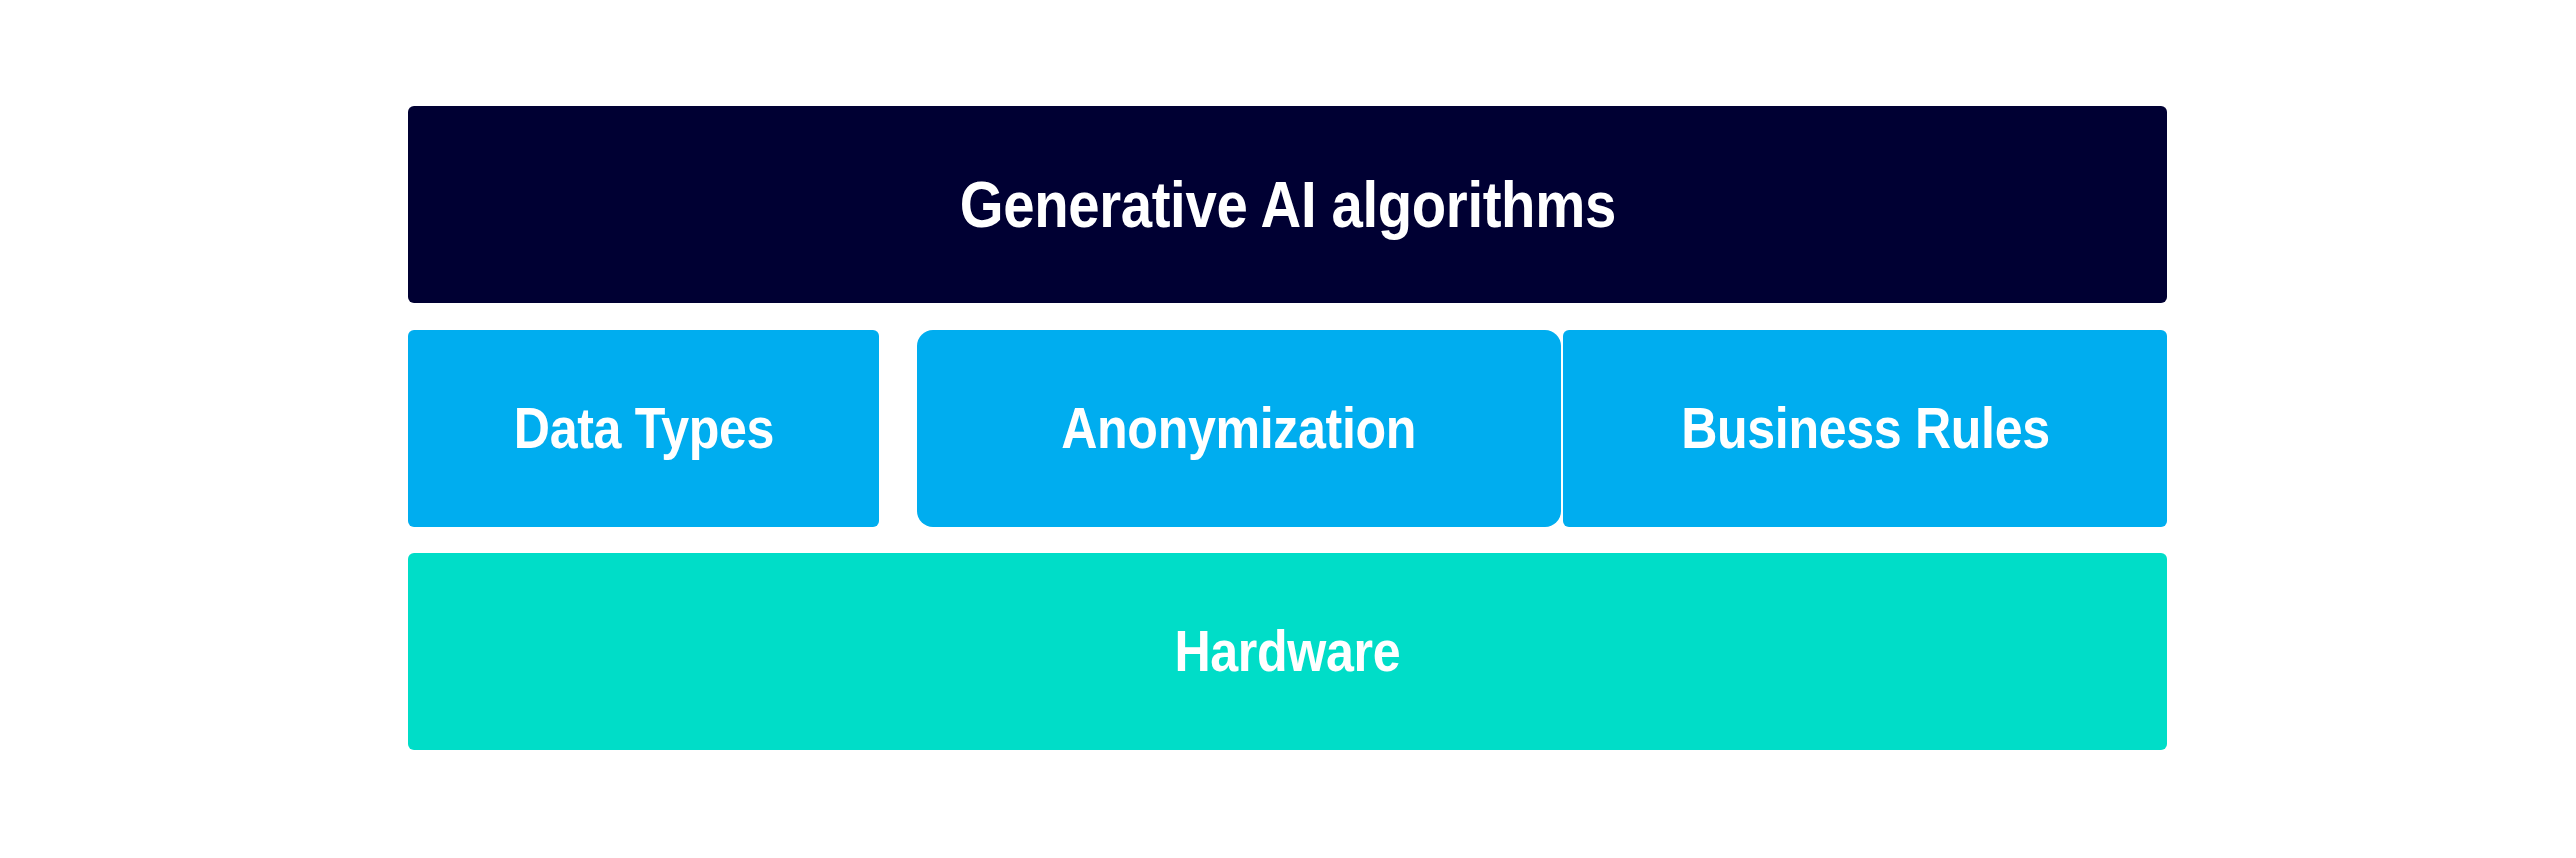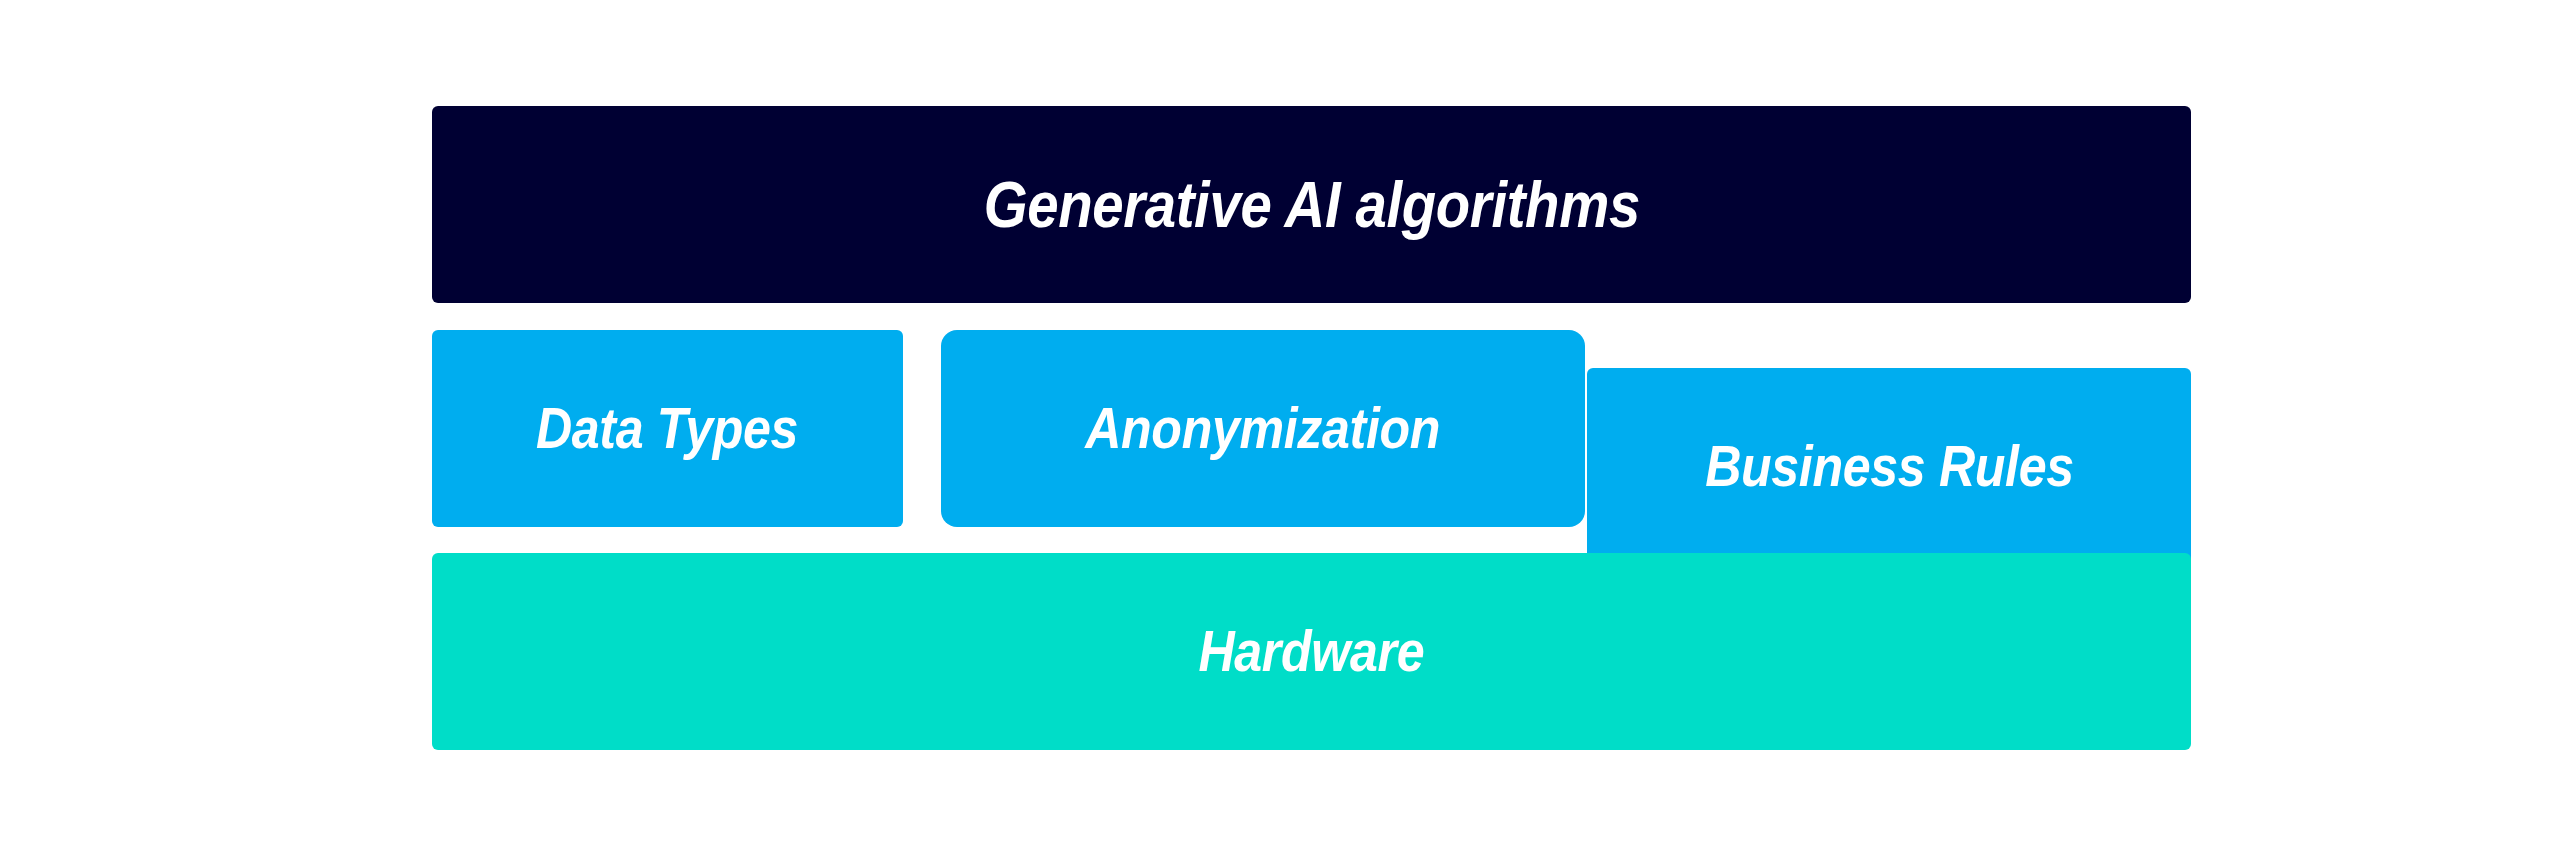--- a/index.html
+++ b/index.html
@@ -9,25 +9,24 @@
   }
   body {
     width: 2576px;
     height: 859px;
     font-family: "Liberation Sans", "DejaVu Sans", sans-serif;
     overflow: hidden;
   }
 
   #stack-diagram {
     position: absolute;
-    left: 432px;
+    left: 408px;
     top: 106px;
     width: 1759px;
     height: 645px;
-    font-style: italic;
   }
 
   .layer-box {
     position: absolute;
     border-radius: 6px;
     display: flex;
     align-items: center;
     justify-content: center;
     box-sizing: border-box;
     overflow: hidden;
@@ -67,21 +66,21 @@
     position: absolute;
     top: 0px;
     height: 197px;
     background: #00ADEF;
   }
   .component-box .layer-label {
     font-size: 57px;
   }
   #component-box-0 { left: 0px;    width: 471px; }
   #component-box-1 { left: 509px;  width: 644px; border-radius: 16px; }
-  #component-box-2 { left: 1155px; width: 604px; margin-top: 38px; }
+  #component-box-2 { left: 1155px; width: 604px; }
 
   
   #hardware-layer {
     left: 0px;
     top: 447px;
     width: 1759px;
     height: 197px;
     background: #00DDC8;
     justify-content: center;
   }

